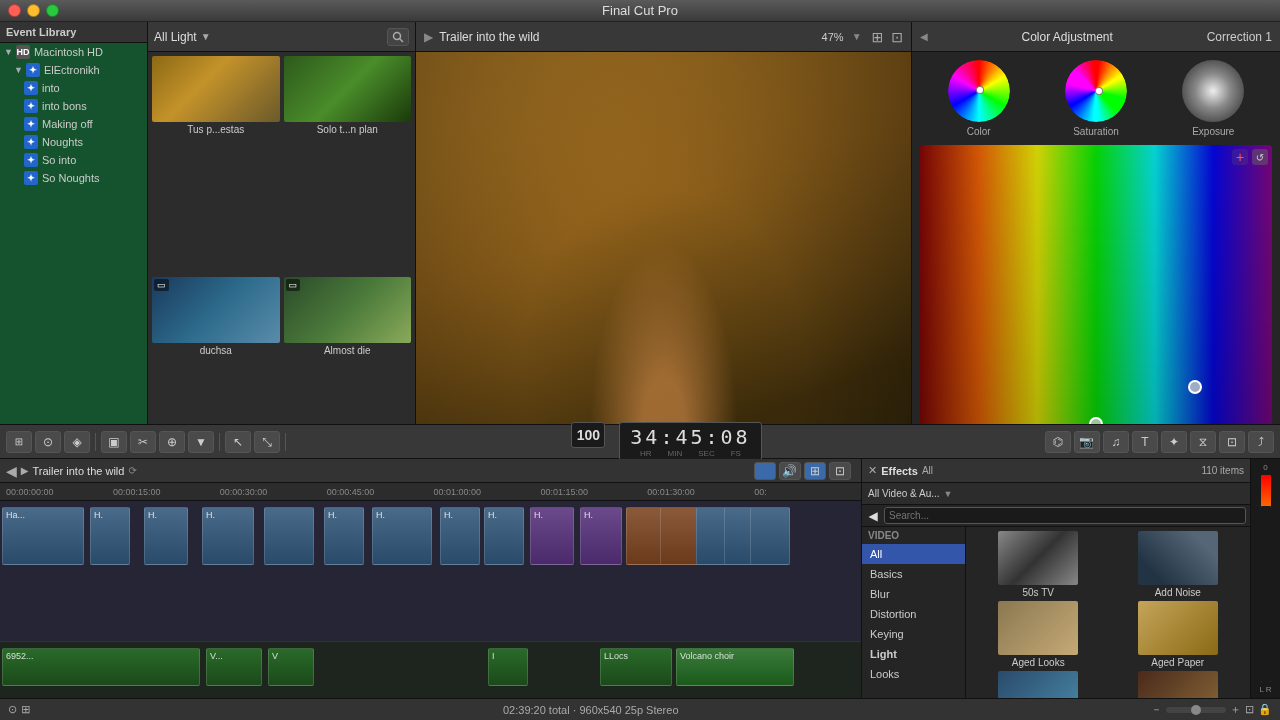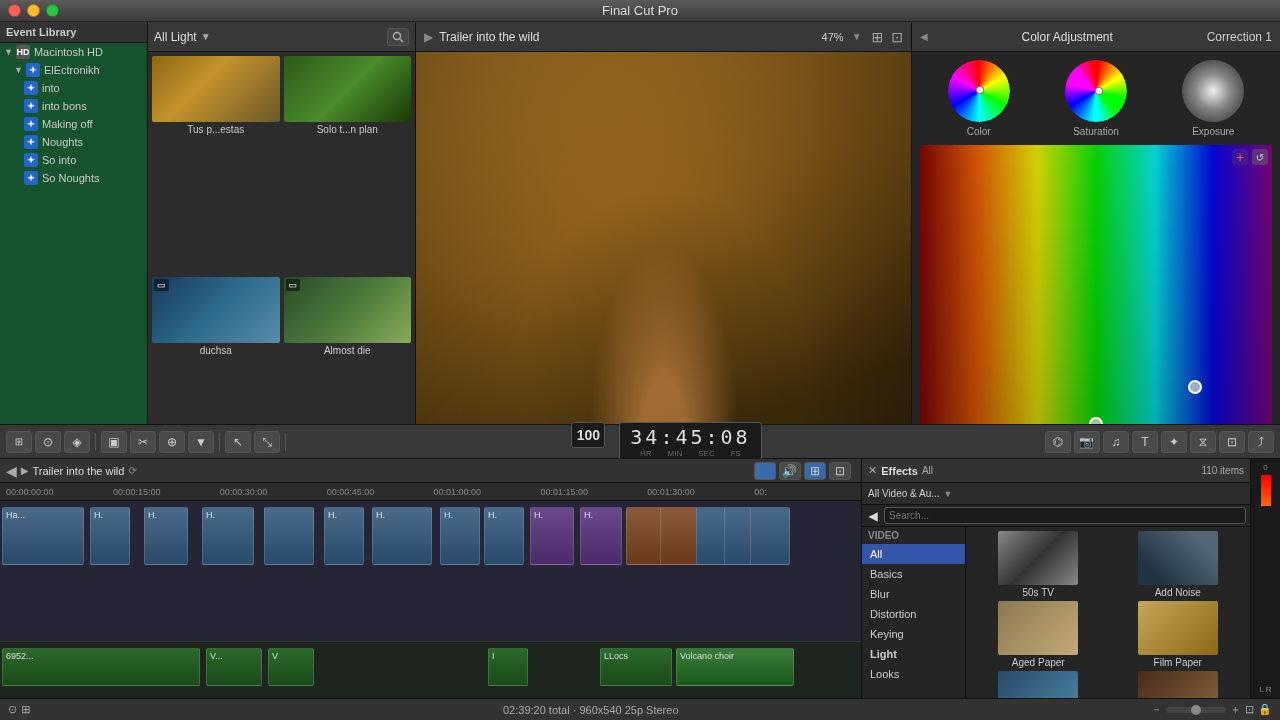--- a/index.html
+++ b/index.html
@@ -462,25 +462,25 @@
           <div class="effect-item">
             <div class="effect-thumb thumb-50stv"></div>
             <div class="effect-name">50s TV</div>
           </div>
           <div class="effect-item">
             <div class="effect-thumb thumb-addnoise"></div>
             <div class="effect-name">Add Noise</div>
           </div>
           <div class="effect-item">
             <div class="effect-thumb thumb-agedfilm"></div>
-            <div class="effect-name">Aged Paper</div>
+            <div class="effect-name">Aged Looks</div>
           </div>
           <div class="effect-item">
             <div class="effect-thumb thumb-agedpaper"></div>
-            <div class="effect-name">Film Paper</div>
+            <div class="effect-name">Aged Paper</div>
           </div>
           <div class="effect-item">
             <div class="effect-thumb thumb-more1"></div>
             <div class="effect-name"></div>
           </div>
           <div class="effect-item">
             <div class="effect-thumb thumb-more2"></div>
             <div class="effect-name"></div>
           </div>
         </div>

